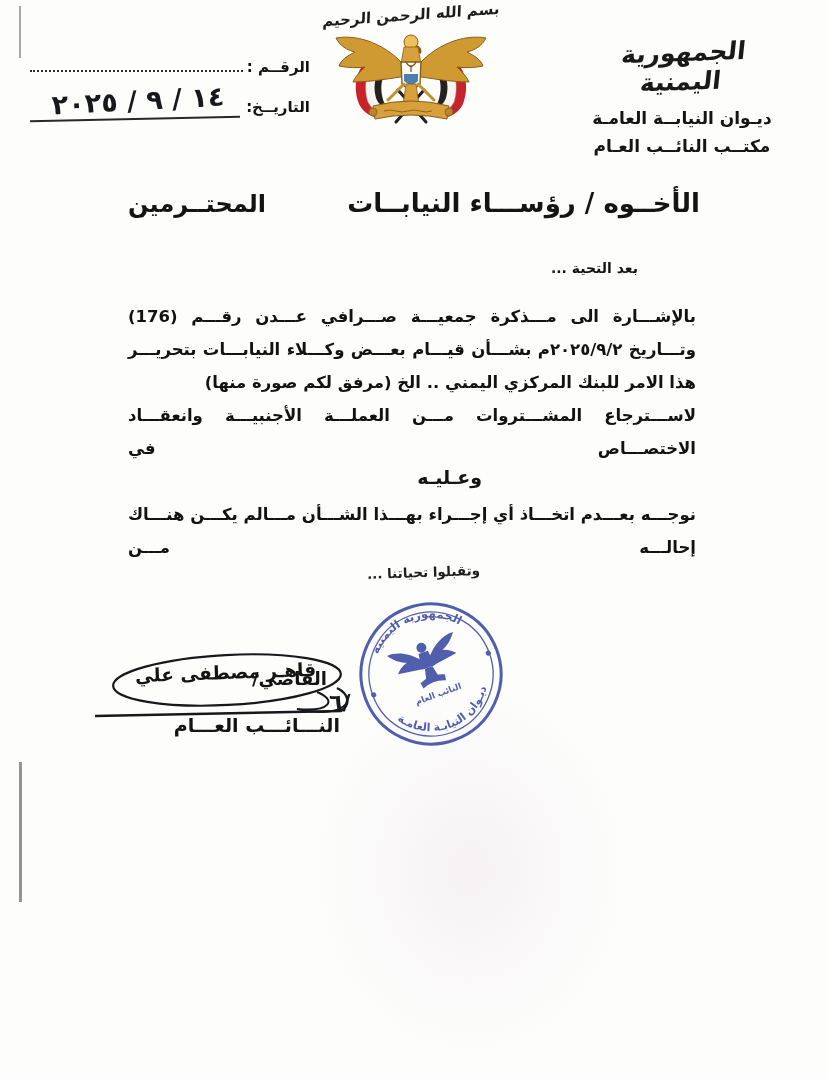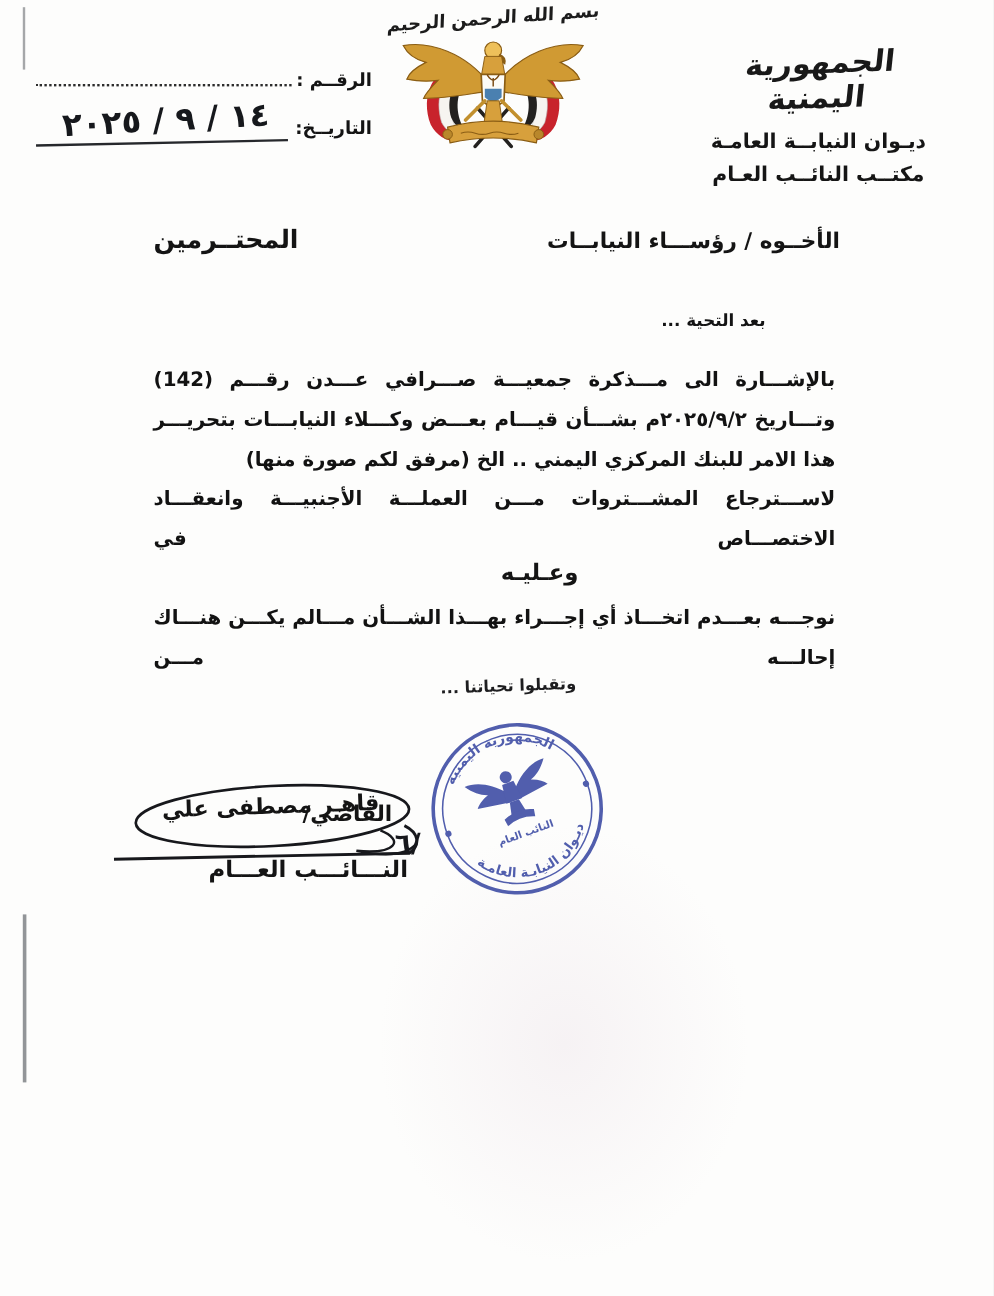--- a/index.html
+++ b/index.html
@@ -35,22 +35,22 @@
   }
   .emblem svg{display:block;margin:0 auto;}
 
   
   .org{position:absolute;top:38px;right:40px;width:212px;direction:rtl;text-align:center;}
   .org-country{font-size:25px;font-weight:700;transform:skewX(-8deg) rotate(-2deg);letter-spacing:2px;margin-bottom:8px;color:#191919;}
   .org-line{font-size:17px;font-weight:700;letter-spacing:1px;line-height:28px;color:#151515;}
 
   
   .addressee{position:absolute;top:188px;left:128px;right:128px;direction:rtl;display:flex;justify-content:space-between;align-items:baseline;}
-  .addr-to{font-size:18px;font-weight:700;letter-spacing:.5px;}
-  .addr-hon{font-size:21px;font-weight:700;letter-spacing:1px;}
+  .addr-to{font-size:26px;font-weight:700;letter-spacing:.5px;}
+  .addr-hon{font-size:24px;font-weight:700;letter-spacing:1px;}
 
   .greeting{position:absolute;top:260px;right:190px;direction:rtl;font-size:14px;font-weight:700;}
 
   
   .body-block{position:absolute;top:300px;right:132px;left:128px;direction:rtl;}
   .bline{font-size:16.5px;font-weight:700;line-height:33px;white-space:nowrap;color:#121212;}
   .bline.stretch{white-space:normal;text-align:justify;text-align-last:justify;}
   .heading{position:absolute;top:466px;right:346px;direction:rtl;font-size:19px;font-weight:700;letter-spacing:1px;}
   .directive{position:absolute;top:498px;right:132px;left:128px;direction:rtl;}
   .closing{position:absolute;top:564px;right:348px;direction:rtl;font-size:13.5px;font-weight:700;transform:rotate(-2deg);color:#1d1d1f;}
@@ -131,21 +131,21 @@
   </div>
 
   <div class="addressee">
     <span class="addr-to">الأخــوه / رؤســـاء النيابــات</span>
     <span class="addr-hon">المحتــرمين</span>
   </div>
 
   <div class="greeting">بعد التحية ...</div>
 
   <div class="body-block">
-    <div class="bline stretch">بالإشـــارة الى مـــذكرة جمعيـــة صـــرافي عـــدن رقـــم (142)</div>
+    <div class="bline stretch">بالإشـــارة الى مـــذكرة جمعيـــة صـــرافي عـــدن رقـــم (176)</div>
     <div class="bline stretch">وتـــاريخ ٢٠٢٥/٩/٢م بشـــأن قيـــام بعـــض وكـــلاء النيابـــات بتحريـــر</div>
     <div class="bline">هذا الامر للبنك المركزي اليمني .. الخ (مرفق لكم صورة منها)</div>
     <div class="bline stretch">لاســـترجاع المشـــتروات مـــن العملـــة الأجنبيـــة وانعقـــاد الاختصـــاص في</div>
   </div>
 
   <div class="heading">وعـليـه</div>
 
   <div class="directive">
     <div class="bline stretch">نوجـــه بعـــدم اتخـــاذ أي إجـــراء بهـــذا الشـــأن مـــالم يكـــن هنـــاك إحالـــه مـــن</div>
   </div>

